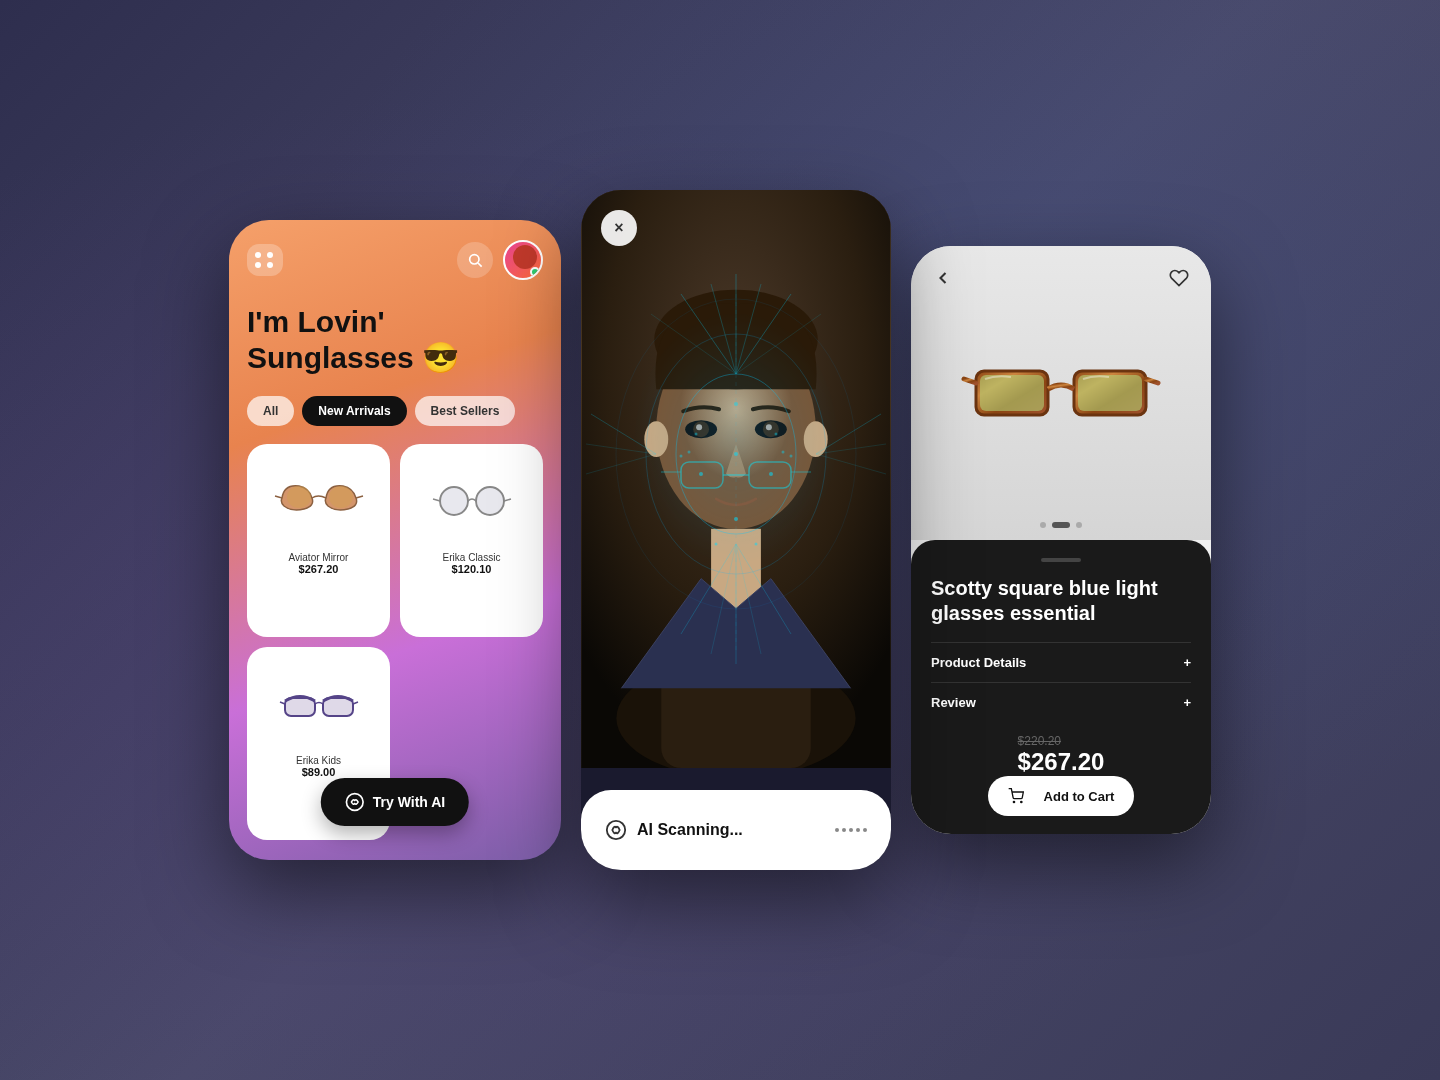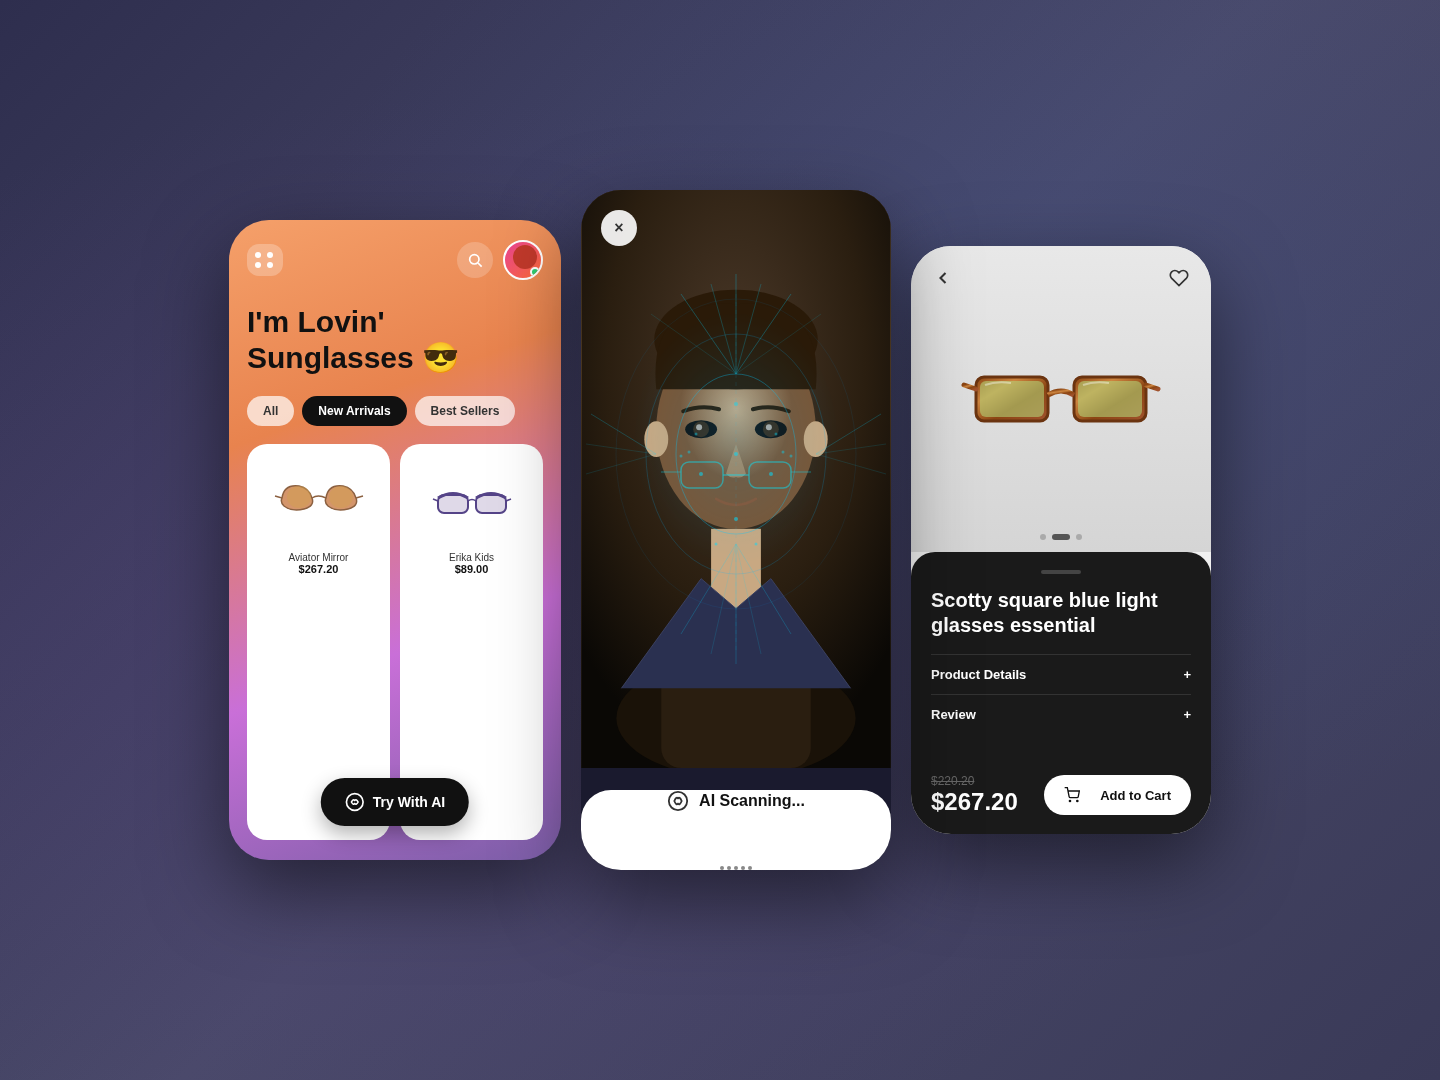--- a/index.html
+++ b/index.html
@@ -270,21 +270,20 @@
       position: absolute;
       bottom: 0;
       left: 0; right: 0;
       height: 80px;
       background: white;
       border-radius: 30px 30px 0 0;
       display: flex;
       align-items: center;
       justify-content: space-between;
       padding: 0 24px;
-      flex-direction: column;
     }
 
     .ai-scanning-text {
       display: flex;
       align-items: center;
       gap: 10px;
       font-size: 16px;
       font-weight: 700;
       color: #111;
     }
@@ -456,23 +455,23 @@
     }
 
     .plus-icon {
       color: #888;
       font-size: 18px;
     }
 
     .price-cart-row {
       margin-top: auto;
       display: flex;
-      justify-content: space-between;
       align-items: center;
       padding-top: 12px;
+      flex-direction: column;
     }
 
     .price-block .old-price {
       font-size: 12px;
       color: #666;
       text-decoration: line-through;
     }
     .price-block .new-price {
       font-size: 24px;
       font-weight: 800;
@@ -546,20 +545,34 @@
               <line x1="1" y1="20" x2="8" y2="22" stroke="#8b6040" stroke-width="1.5"></line>
               <line x1="82" y1="22" x2="89" y2="20" stroke="#8b6040" stroke-width="1.5"></line>
               <ellipse cx="25" cy="21" rx="12" ry="11" fill="rgba(210,160,80,0.5)"></ellipse>
               <ellipse cx="67" cy="21" rx="12" ry="11" fill="rgba(210,160,80,0.5)"></ellipse>
             </svg>
           </div>
           <div class="product-name">Aviator Mirror</div>
           <div class="product-price">$267.20</div>
         </div>
 
+        <div class="product-card">
+          <div class="product-img-area">
+            <svg class="glasses-svg-2" viewBox="0 0 80 45" fill="none">
+
+              <circle cx="22" cy="22" r="14" fill="rgba(180,180,200,0.3)" stroke="#888" stroke-width="2"></circle>
+              <circle cx="58" cy="22" r="14" fill="rgba(180,180,200,0.3)" stroke="#888" stroke-width="2"></circle>
+              <path d="M36 22 Q40 18 44 22" stroke="#888" stroke-width="1.5" fill="none"></path>
+              <line x1="1" y1="20" x2="8" y2="22" stroke="#888" stroke-width="1.5"></line>
+              <line x1="72" y1="22" x2="79" y2="20" stroke="#888" stroke-width="1.5"></line>
+            </svg>
+          </div>
+          <div class="product-name">Erika Classic</div>
+          <div class="product-price">$120.10</div>
+        </div>
 
 
         <div class="product-card">
           <div class="product-img-area">
             <svg class="glasses-svg-4" viewBox="0 0 80 45" fill="none">
 
               <rect x="6" y="16" width="30" height="18" rx="6" fill="rgba(150,130,180,0.3)" stroke="#554488" stroke-width="2"></rect>
               <rect x="44" y="16" width="30" height="18" rx="6" fill="rgba(150,130,180,0.3)" stroke="#554488" stroke-width="2"></rect>
               <path d="M6 19 Q21 10 36 19" stroke="#554488" stroke-width="3" fill="none"></path>
               <path d="M44 19 Q59 10 74 19" stroke="#554488" stroke-width="3" fill="none"></path>

